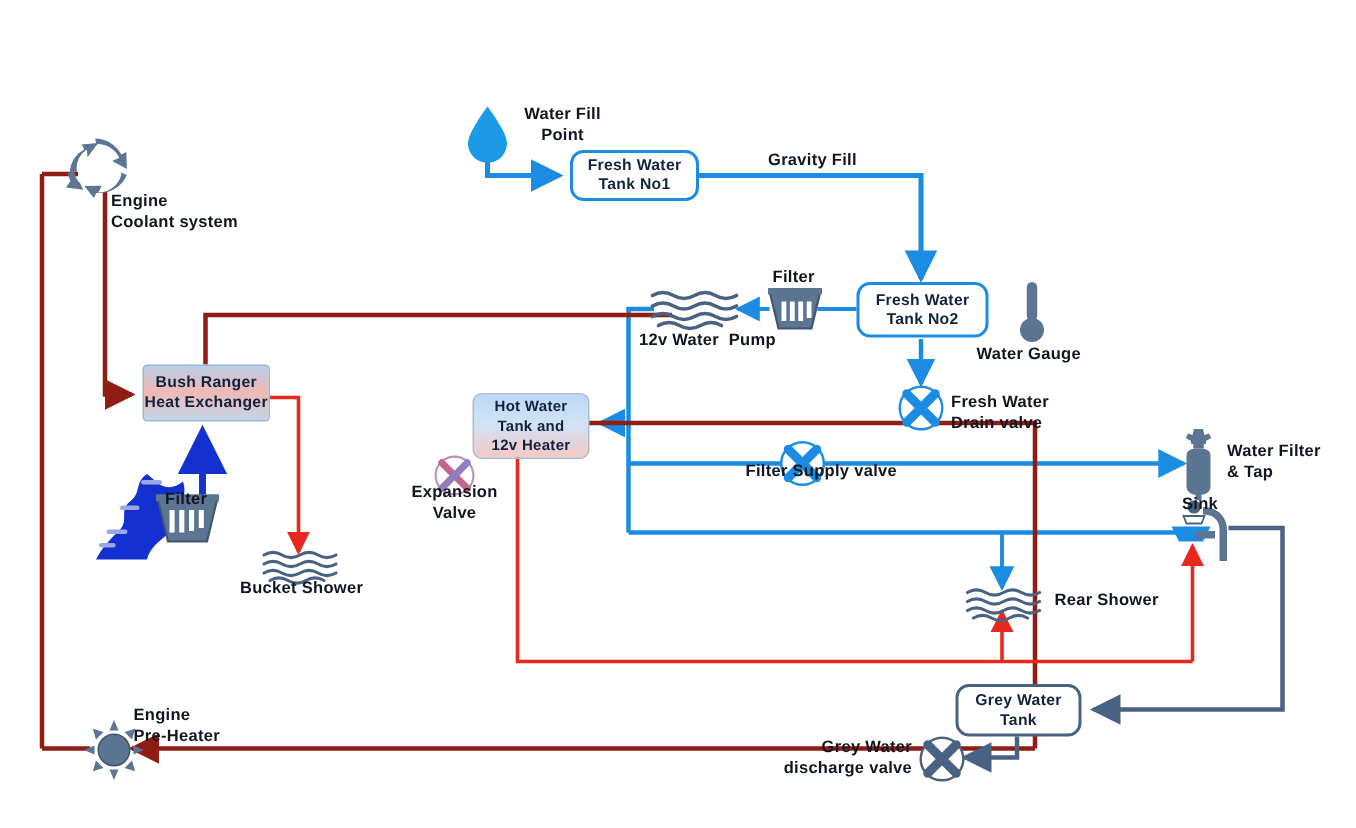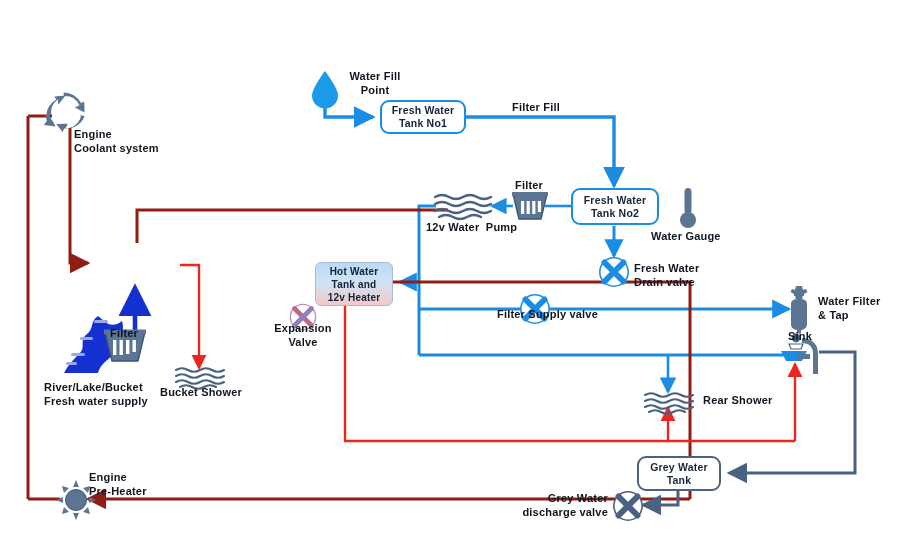--- a/index.html
+++ b/index.html
@@ -100,20 +100,24 @@
   <div class="node tankbox" style="left:380px;top:100px;width:86px;height:34px;">
     <span style="white-space:pre-line;">Fresh Water
 Tank No1</span>
   </div>
 
   <div class="node tankbox" style="left:571px;top:188px;width:88px;height:37px;">
     <span style="white-space:pre-line;">Fresh Water
 Tank No2</span>
   </div>
 
+  <div class="node hx" style="left:95px;top:243px;width:85px;height:38px;">
+    <span style="white-space:pre-line;">Bush  Ranger
+Heat Exchanger</span>
+  </div>
 
   <div class="node hwt" style="left:315px;top:262px;width:78px;height:44px;">
     <span style="white-space:pre-line;">Hot Water
 Tank and
 12v Heater</span>
   </div>
 
   <div class="node greybox" style="left:637px;top:456px;width:84px;height:35px;">
     <span style="white-space:pre-line;">Grey Water
 Tank</span>
@@ -273,37 +277,35 @@
       <circle cx="16" cy="4" r="4.4" fill="#4a6282"></circle>
       <path d="M9 10 L23 10 L21 15 L11 15 Z" fill="#ffffff" stroke="#4a6282" stroke-width="1.2"></path>
       <path d="M1 17 L27 17 L22 27 L6 27 Z" fill="#1b8ce3"></path>
       <path d="M22 9 C29 9 33 13 33 19 L33 40 L38 40 L38 19 C38 10 31 4 22 4 Z" fill="#5b7593"></path>
       <path d="M17 20 L30 20 L30 25 L17 25 Z" fill="#5b7593"></path>
     </svg>
   </div>
 
   <div class="lbl c" style="left:336px;top:70px;width:78px;">Water Fill
 Point</div>
-  <div class="lbl" style="left:512px;top:101px;">Filter Fill</div>
+  <div class="lbl" style="left:512px;top:101px;">Gravity Fill</div>
   <div class="lbl" style="left:515px;top:179px;">Filter</div>
   <div class="lbl" style="left:426px;top:221px;">12v Water  Pump</div>
   <div class="lbl" style="left:651px;top:230px;">Water Gauge</div>
   <div class="lbl" style="left:634px;top:262px;">Fresh Water
 Drain valve</div>
   <div class="lbl" style="left:497px;top:308px;">Filter Supply valve</div>
   <div class="lbl" style="left:818px;top:295px;">Water Filter
 &amp; Tap</div>
   <div class="lbl" style="left:788px;top:330px;">Sink</div>
   <div class="lbl" style="left:703px;top:394px;">Rear Shower</div>
   <div class="lbl c" style="left:160px;top:386px;width:82px;">Bucket Shower</div>
   <div class="lbl c" style="left:271px;top:322px;width:64px;">Expansion
 Valve</div>
   <div class="lbl" style="left:74px;top:128px;">Engine
 Coolant system</div>
   <div class="lbl" style="left:89px;top:471px;">Engine
 Pre-Heater</div>
-  <div class="lbl" style="left:44px;top:381px;">River/Lake/Bucket
-Fresh water supply</div>
   <div class="lbl" style="left:110px;top:327px;">Filter</div>
   <div class="lbl r" style="left:516px;top:492px;width:92px;">Grey Water
 discharge valve</div>
 
 </div>
 
 </body></html>

